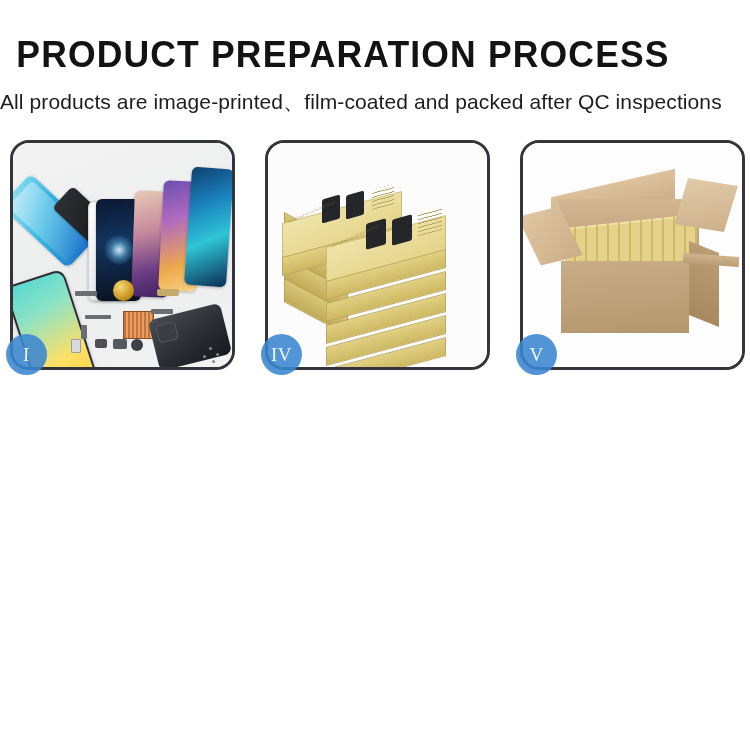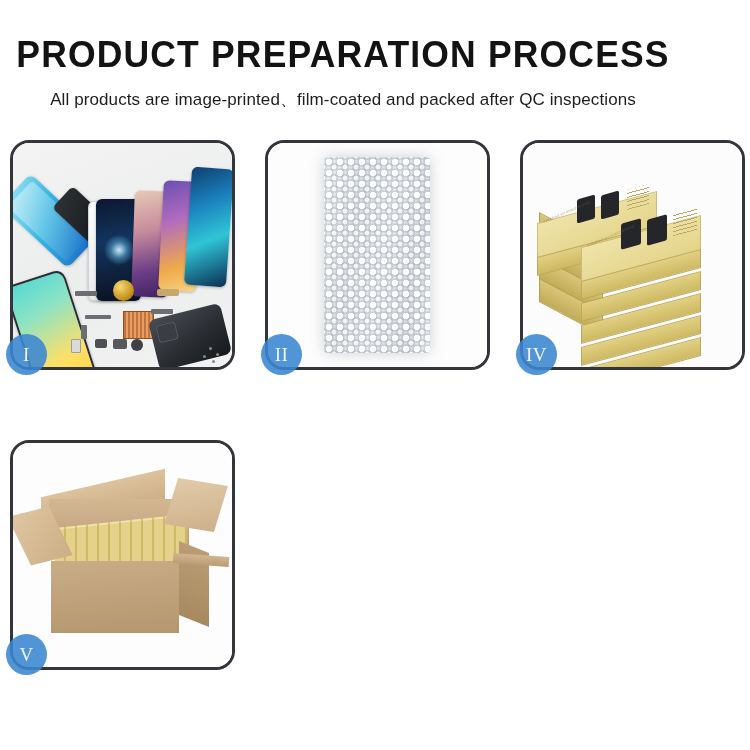--- a/index.html
+++ b/index.html
@@ -18,21 +18,21 @@
     font-size:37px;
     font-weight:700;
     color:#131313;
     letter-spacing:1.2px;
     line-height:1;
     transform:scaleX(0.96);
     white-space:nowrap;
   }
   .subtitle{
     margin-top:15px;
-    font-size:17px;
+    font-size:21px;
     font-weight:400;
     color:#1d1d1d;
     letter-spacing:0.1px;
     white-space:nowrap;
   }
 
   
   .grid{
     position:absolute;
     left:10px;top:140px;
@@ -226,26 +226,20 @@
         <div class="part" style="left:58px;top:196px;width:8px;height:12px;background:#d8dade;border:1px solid #9a9ea3;"></div>
         <div class="backpanel"></div>
         <div class="scr" style="left:196px;top:204px;"></div>
         <div class="scr" style="left:203px;top:210px;"></div>
         <div class="scr" style="left:190px;top:212px;"></div>
         <div class="scr" style="left:199px;top:217px;"></div>
       </div>
       <div class="badge">I</div>
     </div>
 
-    <div class="panel">
-      <div class="panel-inner p2">
-        <div class="bwrap"></div>
-      </div>
-      <div class="badge">II</div>
-    </div>
 
 
     <div class="panel">
       <div class="panel-inner p4">
         <div class="stack">
 
           <div class="sb-side2" style="left:10px;top:64px;"></div>
           <div class="sb-side2" style="left:10px;top:86px;"></div>
           <div class="sb-side2" style="left:10px;top:108px;"></div>
           <div class="sb-side2" style="left:10px;top:130px;"></div>

